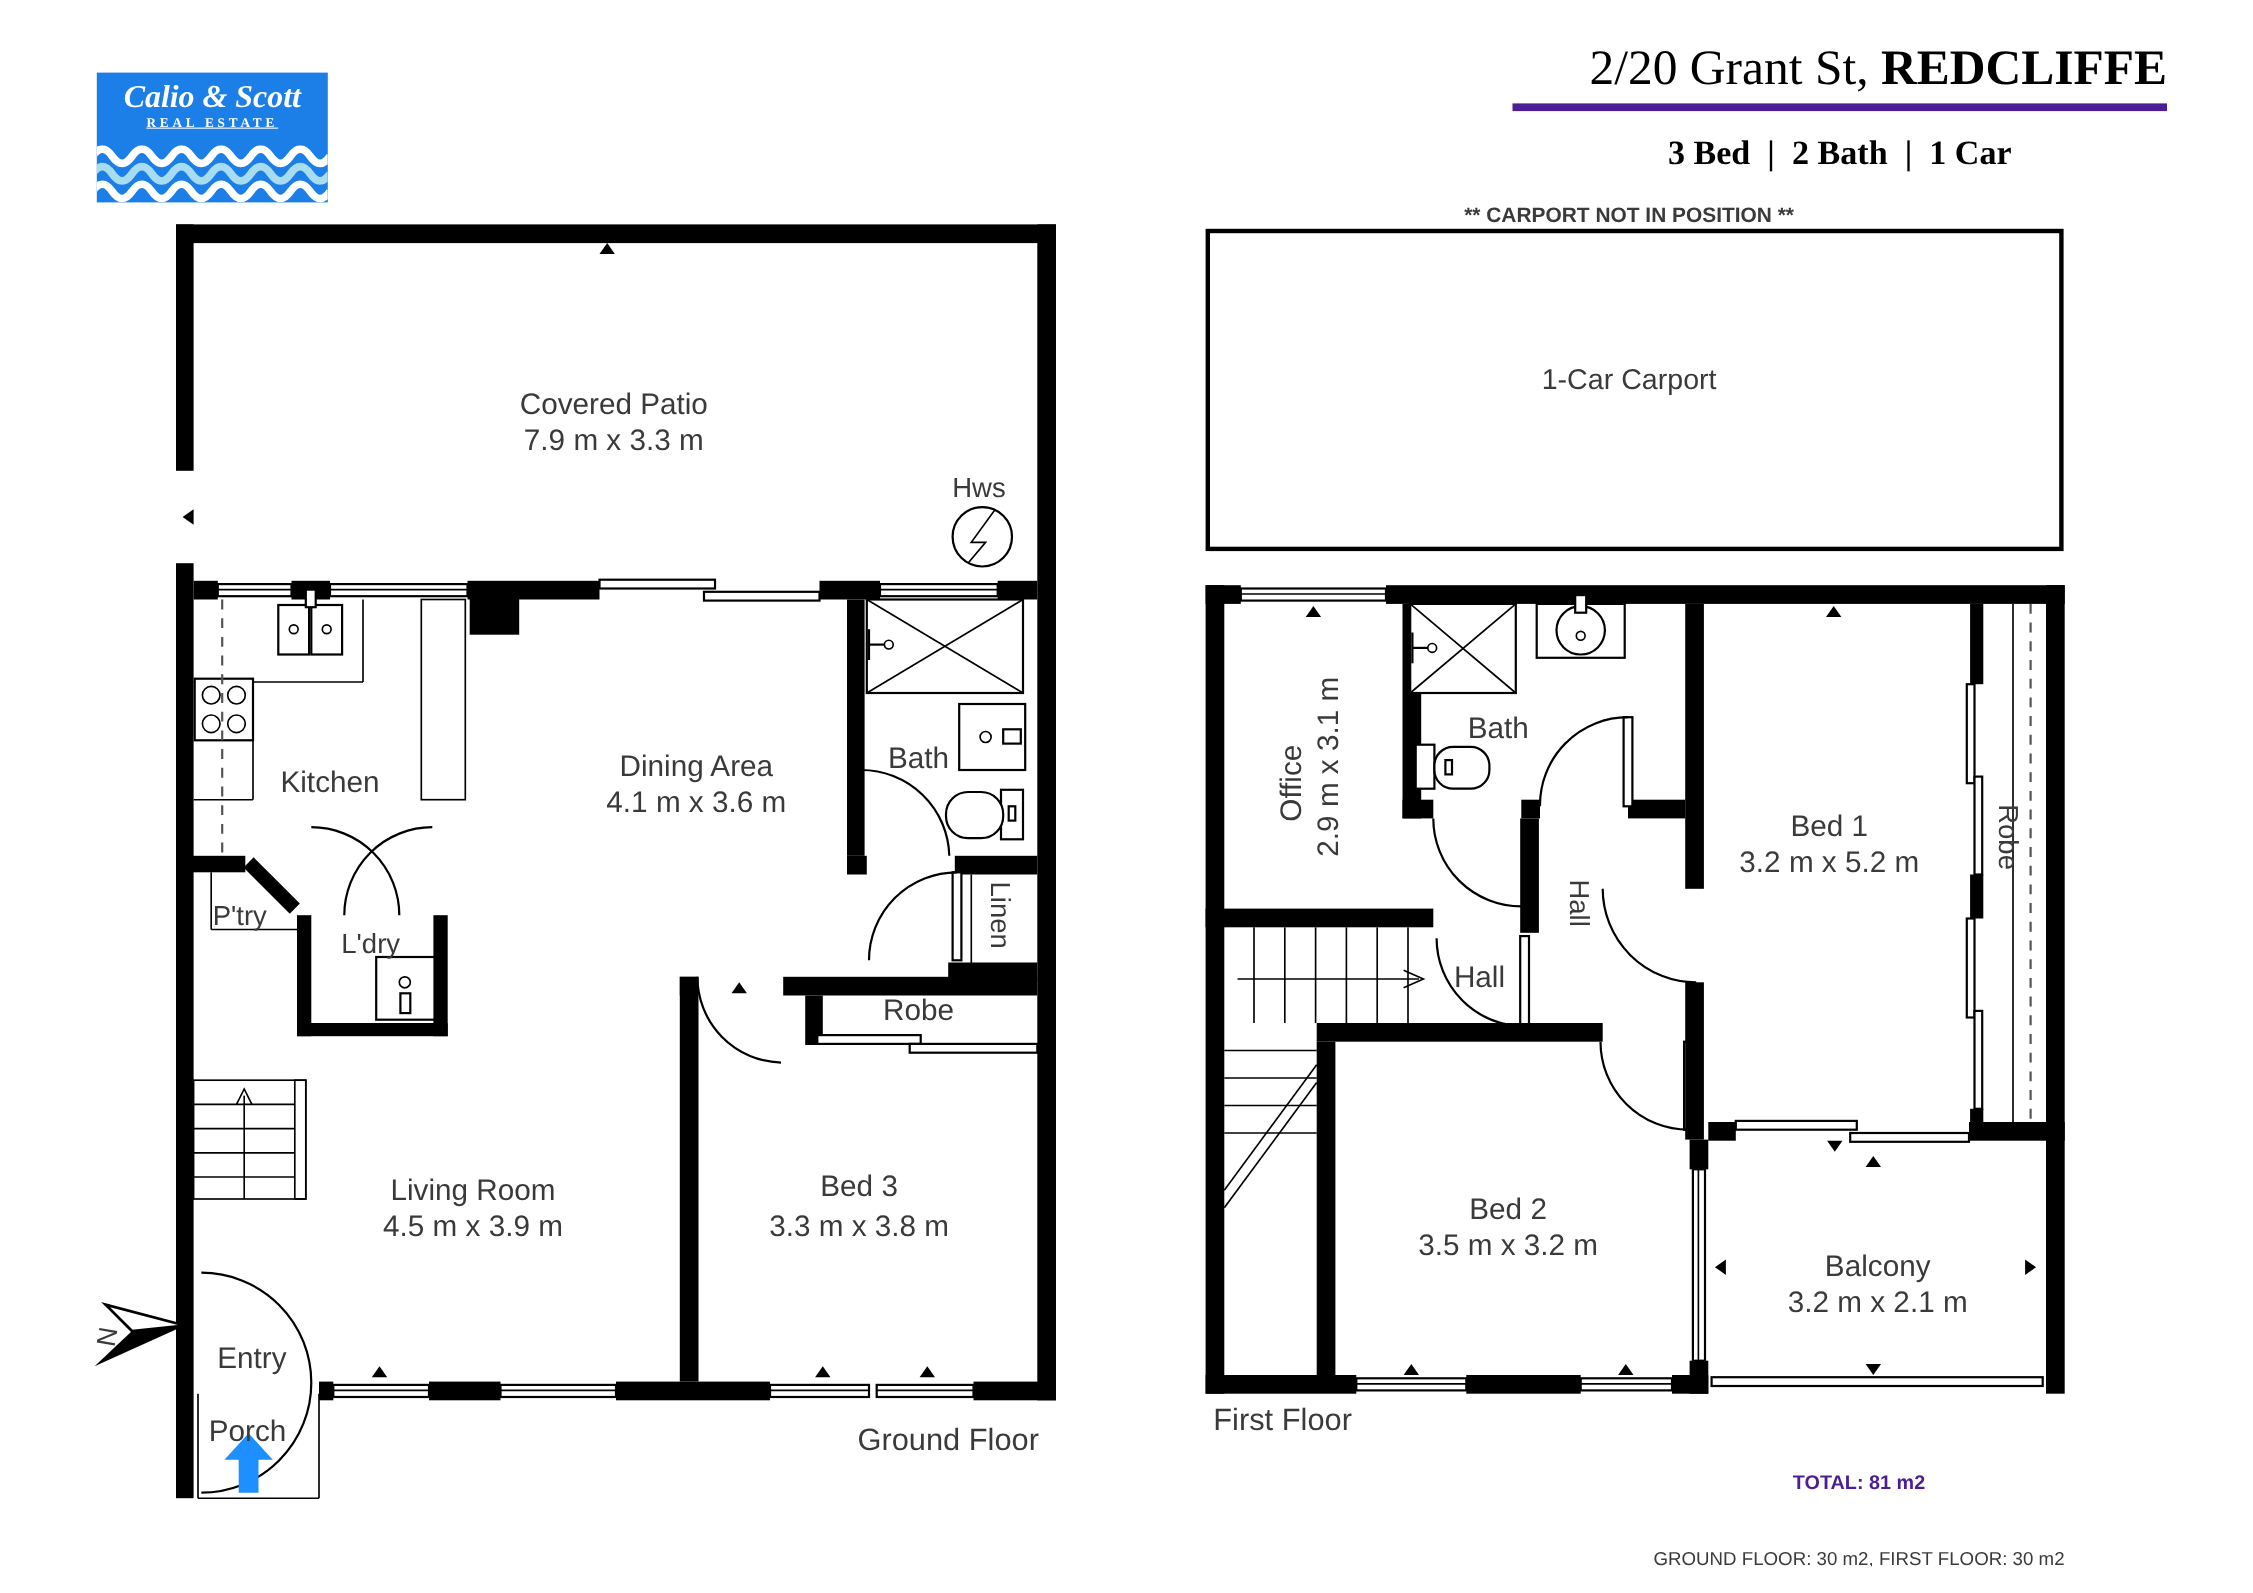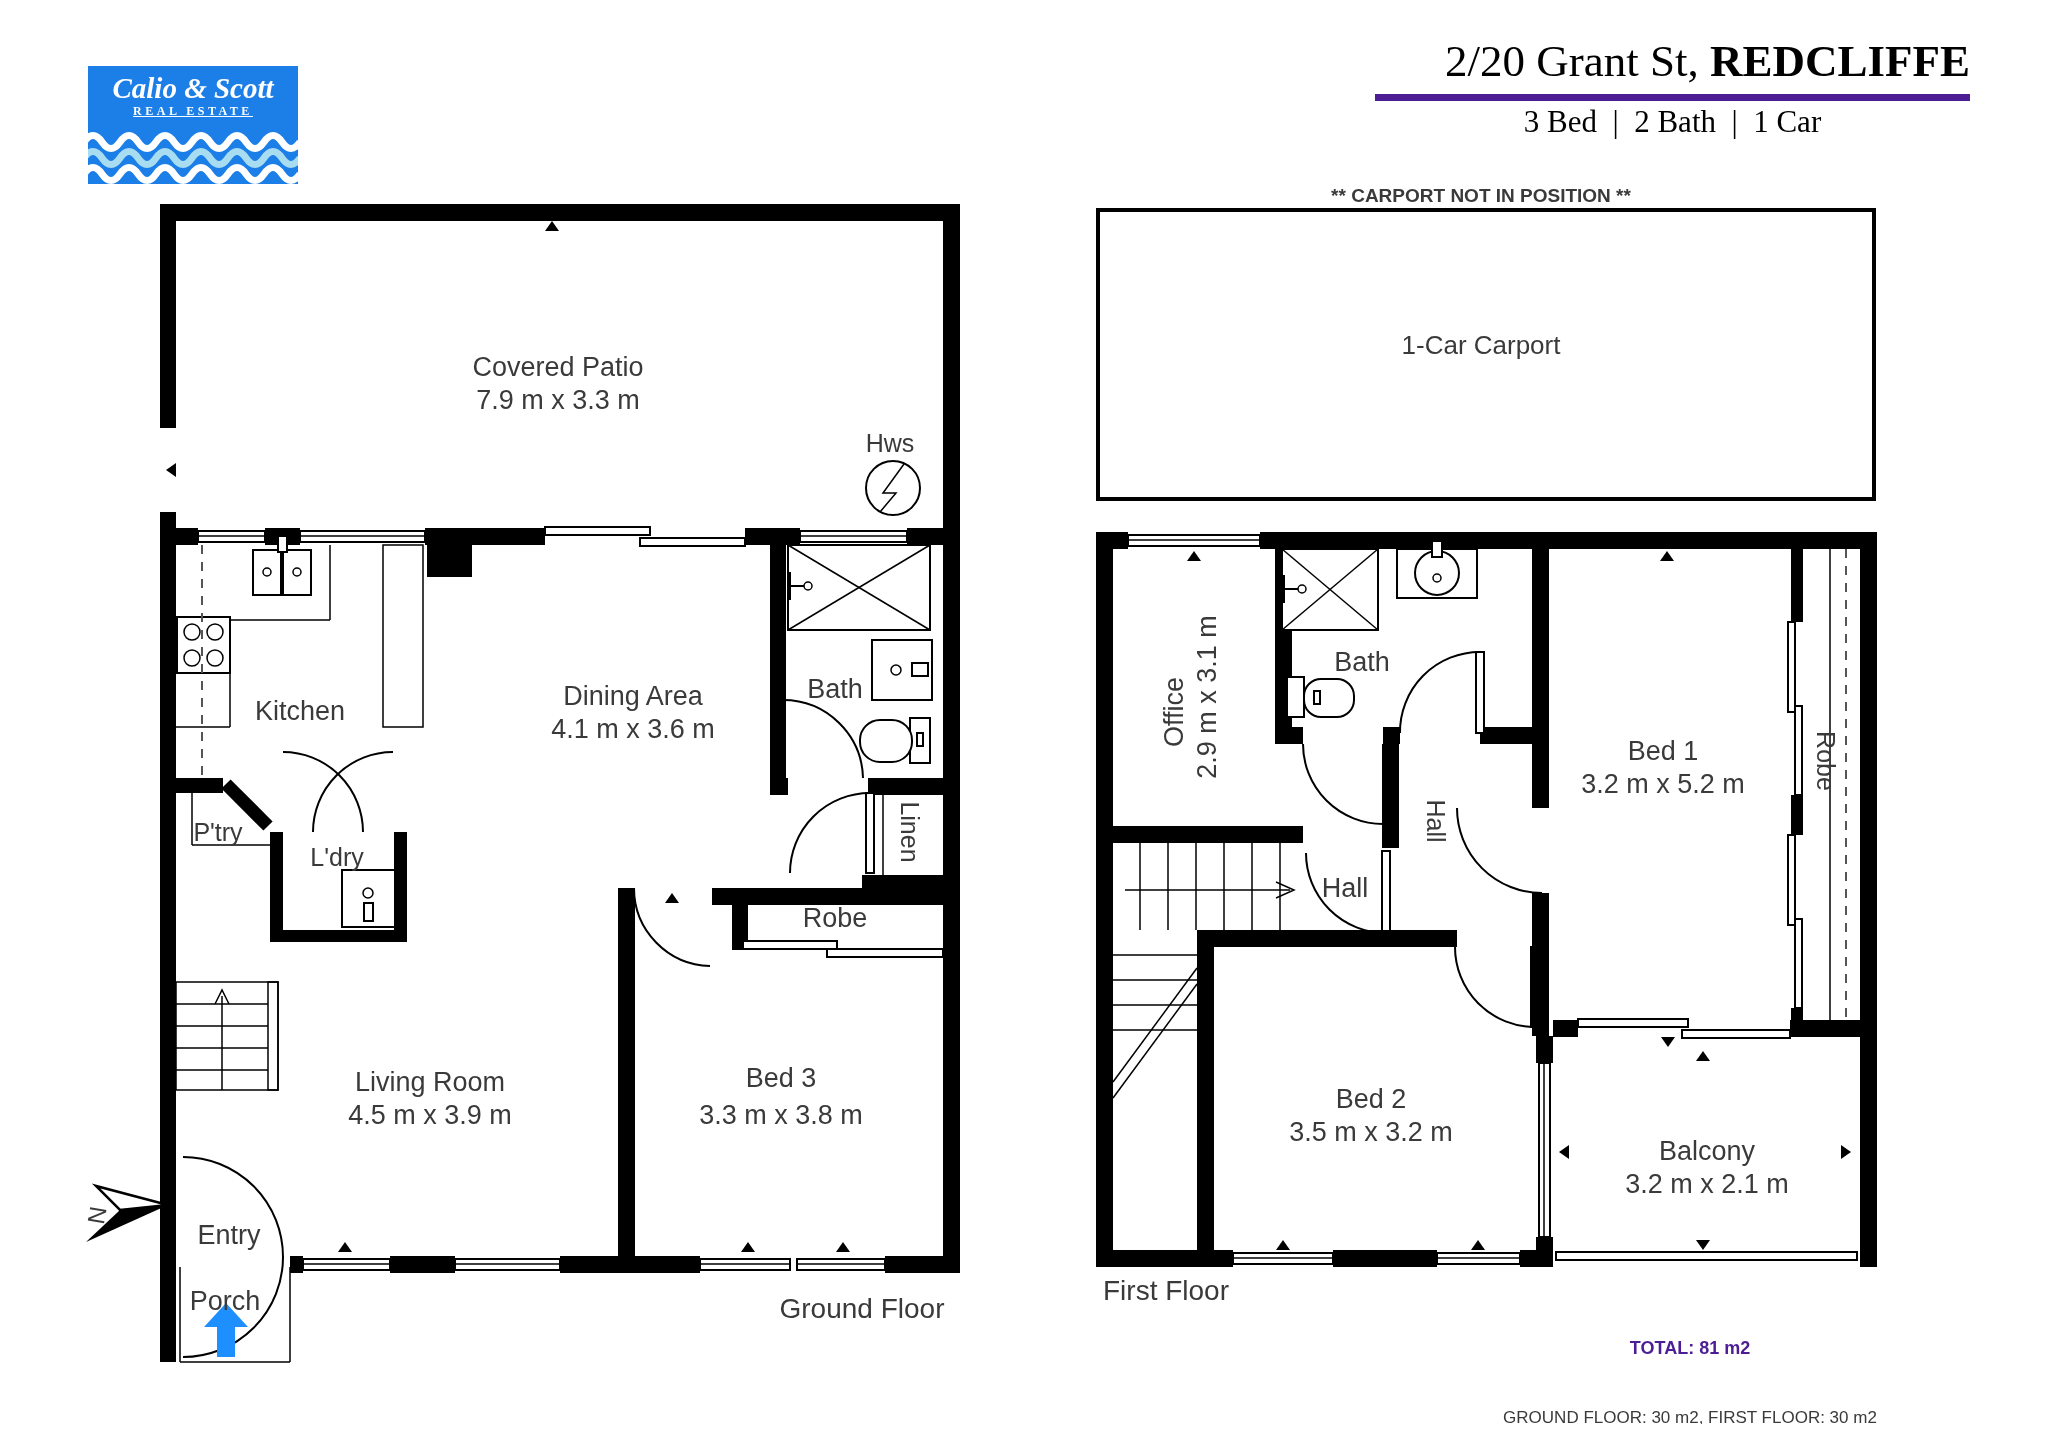--- a/index.html
+++ b/index.html
@@ -12,21 +12,21 @@
         font-size:29px;line-height:30px;margin-top:7px;}
   .logo-tag{font-family:"Liberation Serif",serif;font-size:12px;letter-spacing:3.5px;
         margin-top:1px;font-weight:bold;text-decoration:underline;}
   .logo-waves{position:absolute;left:0;bottom:0;}
   
   .title-block{position:absolute;left:1375px;top:38px;width:595px;}
   .addr{font-family:"Liberation Serif",serif;font-size:45px;color:#000;text-align:right;
         border-bottom:7px solid #4c1d95;padding-bottom:9px;line-height:1.05;white-space:pre;}
   .addr .suburb{font-weight:bold;}
   .specs{font-family:"Liberation Serif",serif;font-size:31px;color:#000;text-align:center;
-        margin-top:3px;white-space:pre;}
+        margin-top:20px;white-space:pre;font-weight:bold;}
   
   .areas{position:absolute;left:1360px;top:1291px;width:660px;text-align:center;
         font-size:17px;color:#3a3a3a;line-height:23px;white-space:pre;}
   .areas .total{font-weight:bold;font-size:18px;color:#4c1d95;}
   
   .disclaimer{position:absolute;left:30px;top:1390px;font-size:16px;color:#9b9b9b;
         line-height:24px;white-space:pre;transform:scaleX(0.87);transform-origin:left top;}
   
   .bottom-bar{position:absolute;left:0;top:1432px;width:2048px;height:16px;background:#1778f2;}
   

